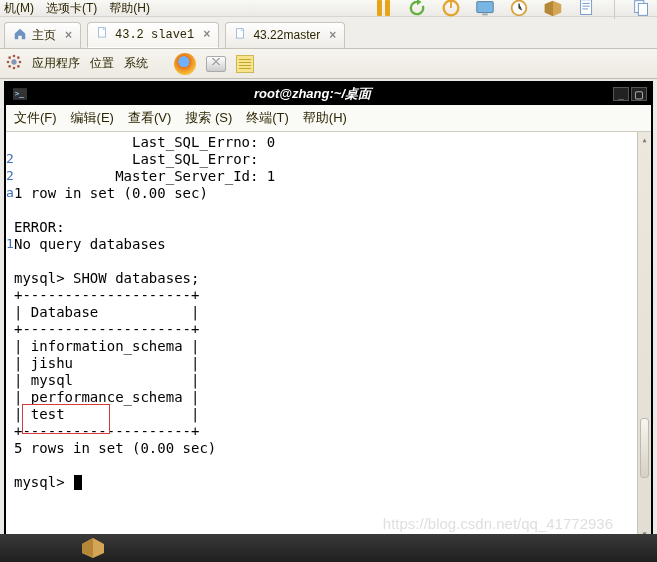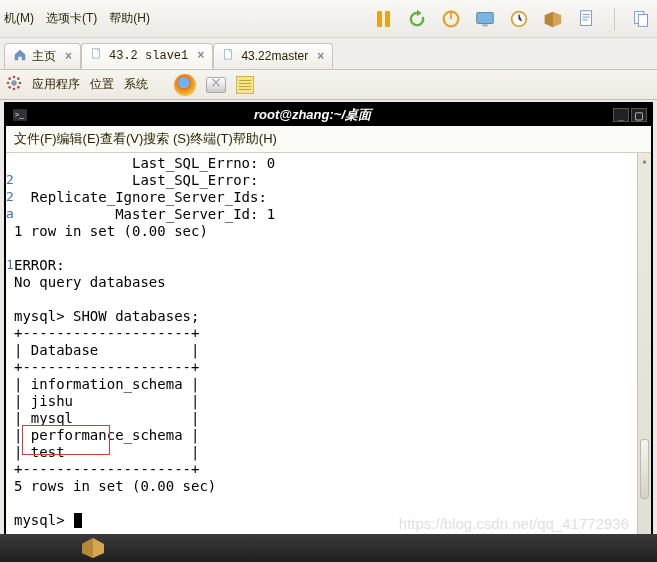--- a/index.html
+++ b/index.html
@@ -11,35 +11,35 @@
     background: #eceae6;
     overflow: hidden;
     position: relative;
   }
   .top-menu {
     display: flex;
     align-items: center;
     gap: 12px;
     padding: 2px 4px;
     background: linear-gradient(#f8f8f5, #eceae6);
-    height: 38px;
+    height: 17px;
     border-bottom: 1px solid #d8d5cf;
     color: #2d2603;
   }
   .top-menu .item { cursor: default; }
   .tb-btn {
     width: 22px; height: 22px;
     display: flex; align-items:center; justify-content:center;
     border-radius: 3px;
   }
   .sep { width:1px; height:22px; background:#cfcbbe; margin:0 4px;}
   .tabs-bar {
     display: flex;
     align-items: center;
-    gap: 0;
+    gap: 6px;
     padding: 4px 4px 0 4px;
     height: 32px;
     background: #f0eeea;
     border-bottom: 1px solid #c5c1b6;
   }
   .tab {
     display: flex;
     align-items: center;
     gap: 5px;
     padding: 3px 8px;
@@ -88,20 +88,21 @@
     height:22px;
     font-size:13px;
     font-weight:bold;
   }
   .term-titlebar .left{flex:0 0 28px;display:flex;align-items:center;justify-content:center;}
   .term-titlebar .center{flex:1;text-align:center;font-style:italic;}
   .term-titlebar .right{flex:0 0 60px;display:flex;gap:2px;justify-content:flex-end;padding-right:4px;}
   .win-btn{width:16px;height:14px;background:#222;border:1px solid #555;color:#aaa;font-size:10px;display:flex;align-items:center;justify-content:center;}
   .term-menubar {
     display:flex;
+    gap:14px;
     padding:4px 8px;
     background:#fafaf7;
     border-bottom:1px solid #d0ccc0;
     font-size:13px;
     color:#2d2603;
   }
   .terminal {
     background:#fff;
     font-family: "DejaVu Sans Mono","Courier New",monospace;
     font-size:14px;
@@ -132,21 +133,21 @@
   }
   .scroll-arrow{height:14px;display:flex;align-items:center;justify-content:center;color:#777;font-size:10px;}
   .scroll-thumb{position:absolute;left:2px;right:2px;top:70%;height:60px;background:linear-gradient(#f7f5ef,#d5d1c5);border:1px solid #bdb9ad;border-radius:3px;}
   .taskbar{
     position:absolute; left:0;right:0;bottom:0;height:28px;
     background:linear-gradient(#3a3a3a,#1f1f1f);
   }
   .task-item{position:absolute;left:80px;bottom:4px;width:26px;height:22px;}
   .watermark{
     position:absolute;
-    right:28px; bottom:30px;
+    right:44px; bottom:30px;
     color:#c9c9c9;
     font-family:sans-serif;
     font-size:15px;
     opacity:0.6;
     pointer-events:none;
   }
   .gutter-num{position:absolute;left:0;color:#3c6fb9;font-size:13px;font-family:monospace;}
   .pause-icon{display:flex;gap:3px;} .pause-icon b{width:5px;height:16px;background:#e8a417;display:block;border-radius:1px;}
   .toolbar-svg{width:22px;height:22px;}
 </style>
@@ -291,21 +292,20 @@
   <div class="terminal">
 
     <span class="gutter-num" style="top:18px">2</span>
     <span class="gutter-num" style="top:35px">2</span>
     <span class="gutter-num" style="top:52px">a</span>
     <span class="gutter-num" style="top:103px">1</span>
 
     <div id="term-lines">
         <div class="term-line">              Last_SQL_Errno: 0</div>
         <div class="term-line">              Last_SQL_Error:</div>
-        <div class="term-line">  Replicate_Ignore_Server_Ids:</div>
         <div class="term-line">            Master_Server_Id: 1</div>
         <div class="term-line">1 row in set (0.00 sec)</div>
         <div class="term-line">&nbsp;</div>
         <div class="term-line">ERROR:</div>
         <div class="term-line">No query databases</div>
         <div class="term-line">&nbsp;</div>
         <div class="term-line">mysql&gt; SHOW databases;</div>
         <div class="term-line">+--------------------+</div>
         <div class="term-line">| Database           |</div>
         <div class="term-line">+--------------------+</div>

